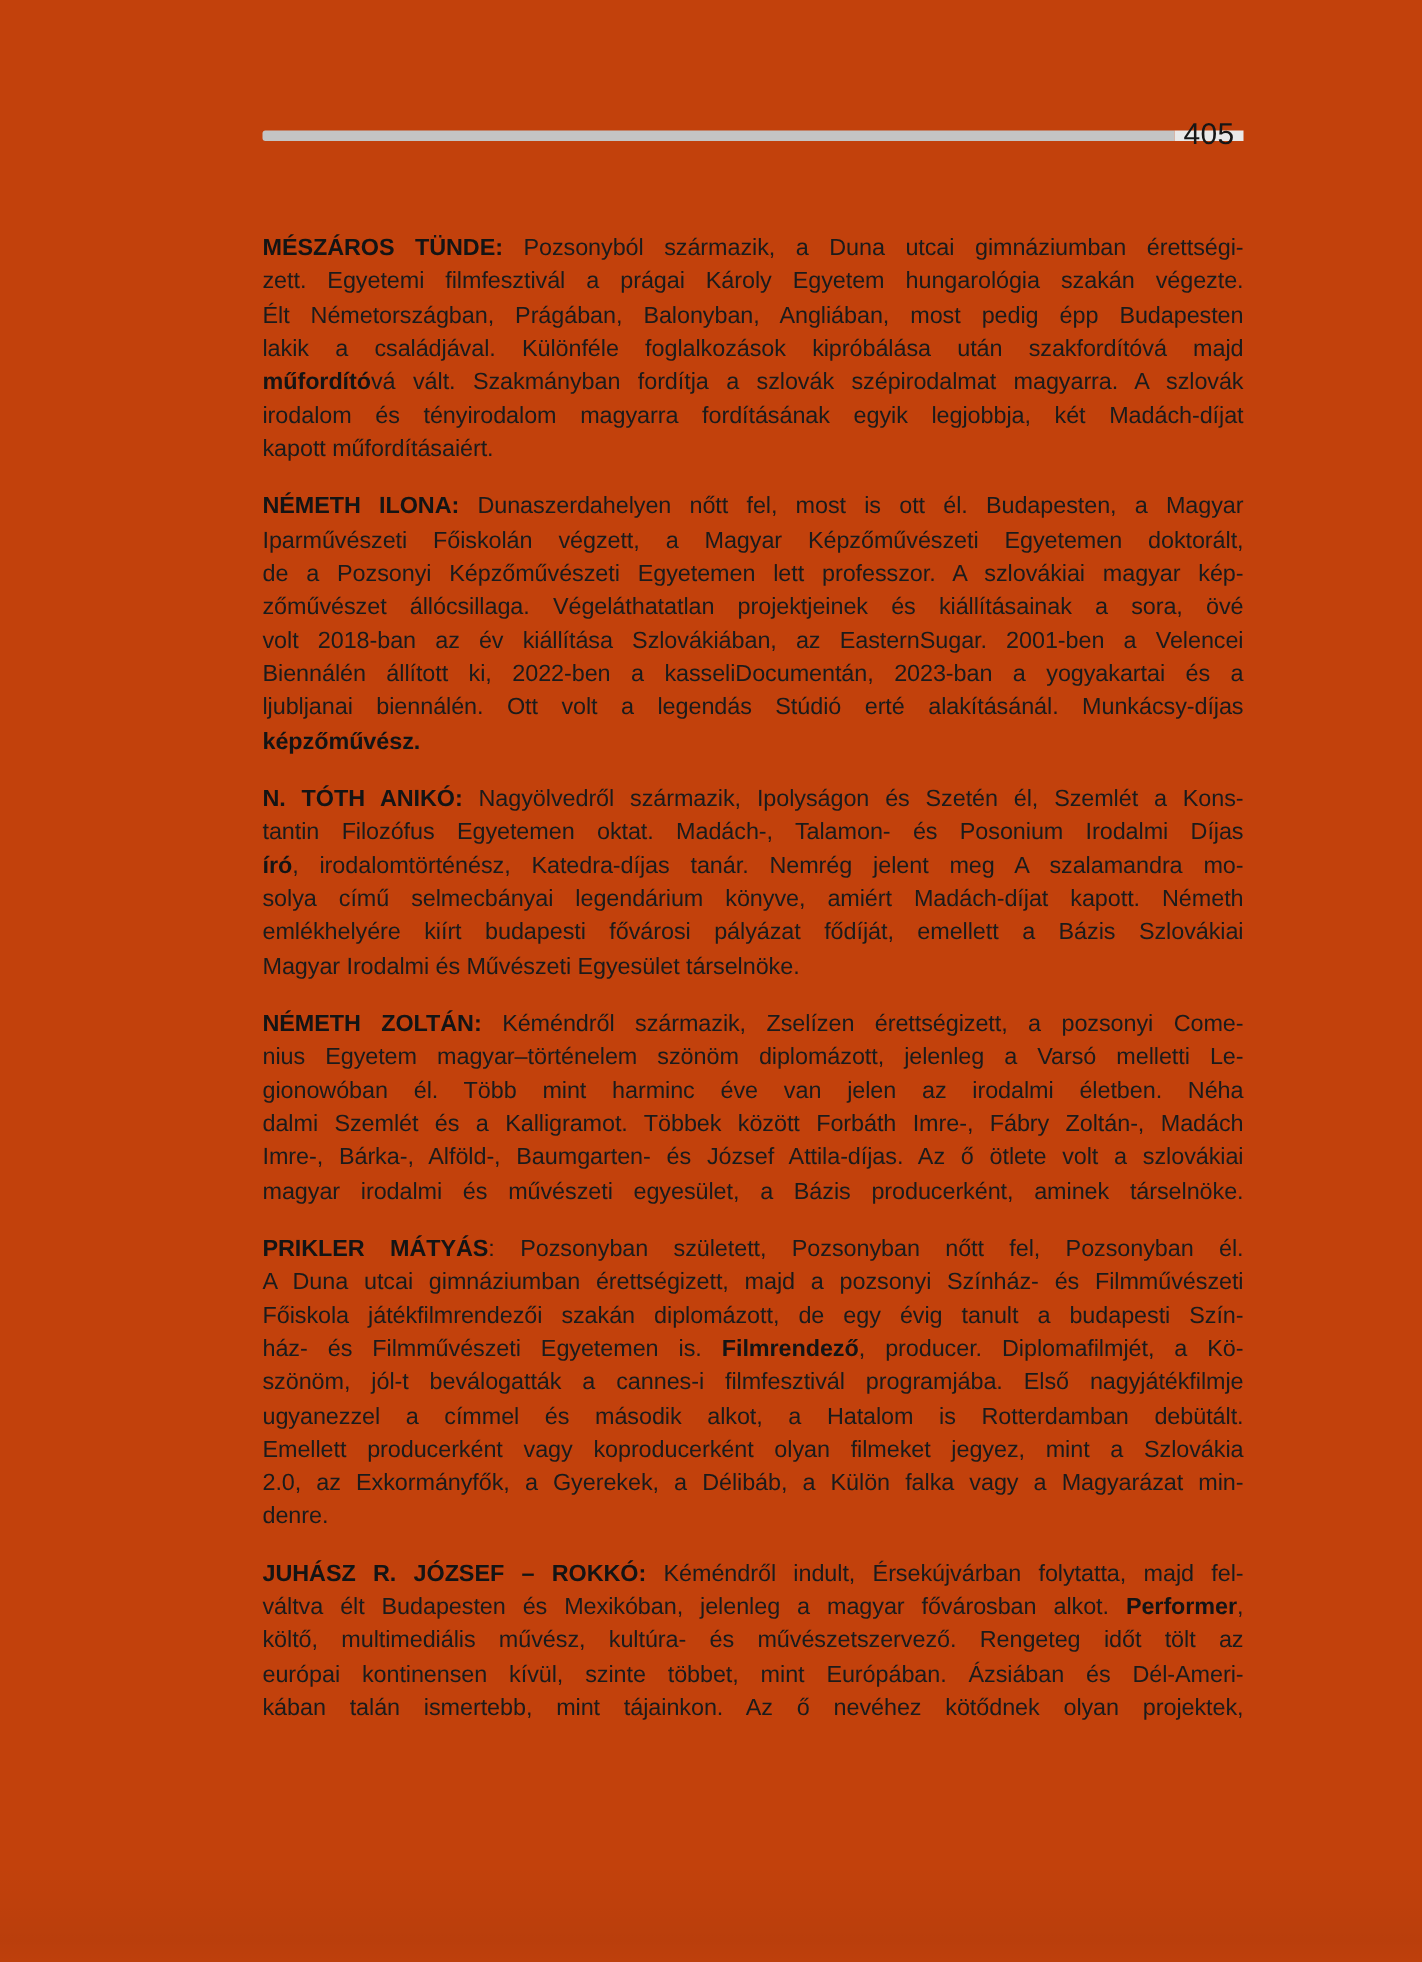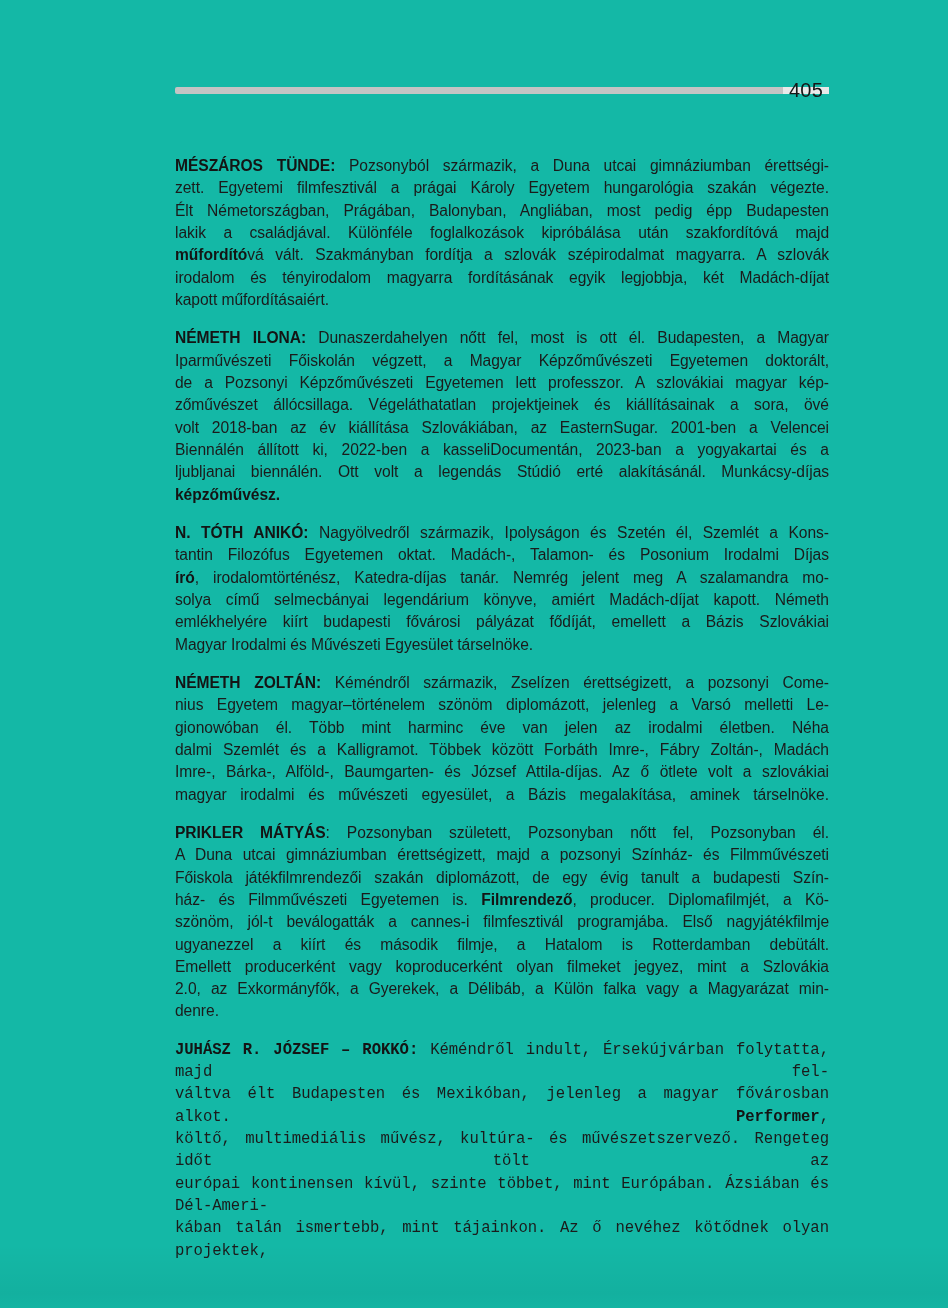--- a/index.html
+++ b/index.html
@@ -11,21 +11,21 @@
     width: 948px;
     height: 1308px;
     position: relative;
     overflow: hidden;
     font-family: "Liberation Sans", "DejaVu Sans", sans-serif;
     color: #1b1b1b;
   }
   .page {
     position: absolute;
     inset: 0;
-    background: #14b8a6;
+    background: #c2410c;
   }
   
   .page-header {
     position: absolute;
     left: 175px;
     top: 78px;
     width: 654px;
     height: 26px;
   }
   .rule {
@@ -57,21 +57,21 @@
   
   .article {
     position: absolute;
     left: 175px;
     top: 155px;
     width: 654px;
   }
   .para {
     margin: 0 0 16px 0;
   }
-  .para:last-child { margin-bottom: 0; font-family: Liberation Mono, monospace; }
+  .para:last-child { margin-bottom: 0; }
   .line {
     font-size: 15.6px;
     line-height: 22.33px;
     letter-spacing: -0.05px;
     text-align: justify;
     text-align-last: justify;
     white-space: normal;
     color: #1b1b1b;
   }
   .line.left-last {
@@ -133,29 +133,29 @@
         <div class="line"><span>solya című selmecbányai legendárium könyve, amiért Madách-díjat kapott. Németh</span></div>
         <div class="line"><span>emlékhelyére kiírt budapesti fővárosi pályázat fődíját, emellett a Bázis Szlovákiai</span></div>
         <div class="line left-last"><span>Magyar Irodalmi és Művészeti Egyesület társelnöke.</span></div>
       </div>
       <div class="para">
         <div class="line"><b>NÉMETH ZOLTÁN:</b><span> Kéméndről származik, Zselízen érettségizett, a pozsonyi Come-</span></div>
         <div class="line"><span>nius Egyetem magyar–történelem szönöm diplomázott, jelenleg a Varsó melletti Le-</span></div>
         <div class="line"><span>gionowóban él. Több mint harminc éve van jelen az irodalmi életben. Néha</span></div>
         <div class="line"><span>dalmi Szemlét és a Kalligramot. Többek között Forbáth Imre-, Fábry Zoltán-, Madách</span></div>
         <div class="line"><span>Imre-, Bárka-, Alföld-, Baumgarten- és József Attila-díjas. Az ő ötlete volt a szlovákiai</span></div>
-        <div class="line"><span>magyar irodalmi és művészeti egyesület, a Bázis megalakítása, aminek társelnöke.</span></div>
+        <div class="line"><span>magyar irodalmi és művészeti egyesület, a Bázis producerként, aminek társelnöke.</span></div>
       </div>
       <div class="para">
         <div class="line"><b>PRIKLER MÁTYÁS</b><span>: Pozsonyban született, Pozsonyban nőtt fel, Pozsonyban él.</span></div>
         <div class="line"><span>A Duna utcai gimnáziumban érettségizett, majd a pozsonyi Színház- és Filmművészeti</span></div>
         <div class="line"><span>Főiskola játékfilmrendezői szakán diplomázott, de egy évig tanult a budapesti Szín-</span></div>
         <div class="line"><span>ház- és Filmművészeti Egyetemen is. </span><b>Filmrendező</b><span>, producer. Diplomafilmjét, a Kö-</span></div>
         <div class="line"><span>szönöm, jól-t beválogatták a cannes-i filmfesztivál programjába. Első nagyjátékfilmje</span></div>
-        <div class="line"><span>ugyanezzel a kiírt és második filmje, a Hatalom is Rotterdamban debütált.</span></div>
+        <div class="line"><span>ugyanezzel a címmel és második alkot, a Hatalom is Rotterdamban debütált.</span></div>
         <div class="line"><span>Emellett producerként vagy koproducerként olyan filmeket jegyez, mint a Szlovákia</span></div>
         <div class="line"><span>2.0, az Exkormányfők, a Gyerekek, a Délibáb, a Külön falka vagy a Magyarázat min-</span></div>
         <div class="line left-last"><span>denre.</span></div>
       </div>
       <div class="para">
         <div class="line"><b>JUHÁSZ R. JÓZSEF – ROKKÓ:</b><span> Kéméndről indult, Érsekújvárban folytatta, majd fel-</span></div>
         <div class="line"><span>váltva élt Budapesten és Mexikóban, jelenleg a magyar fővárosban alkot. </span><b>Performer</b><span>,</span></div>
         <div class="line"><span>költő, multimediális művész, kultúra- és művészetszervező. Rengeteg időt tölt az</span></div>
         <div class="line"><span>európai kontinensen kívül, szinte többet, mint Európában. Ázsiában és Dél-Ameri-</span></div>
         <div class="line"><span>kában talán ismertebb, mint tájainkon. Az ő nevéhez kötődnek olyan projektek,</span></div>

